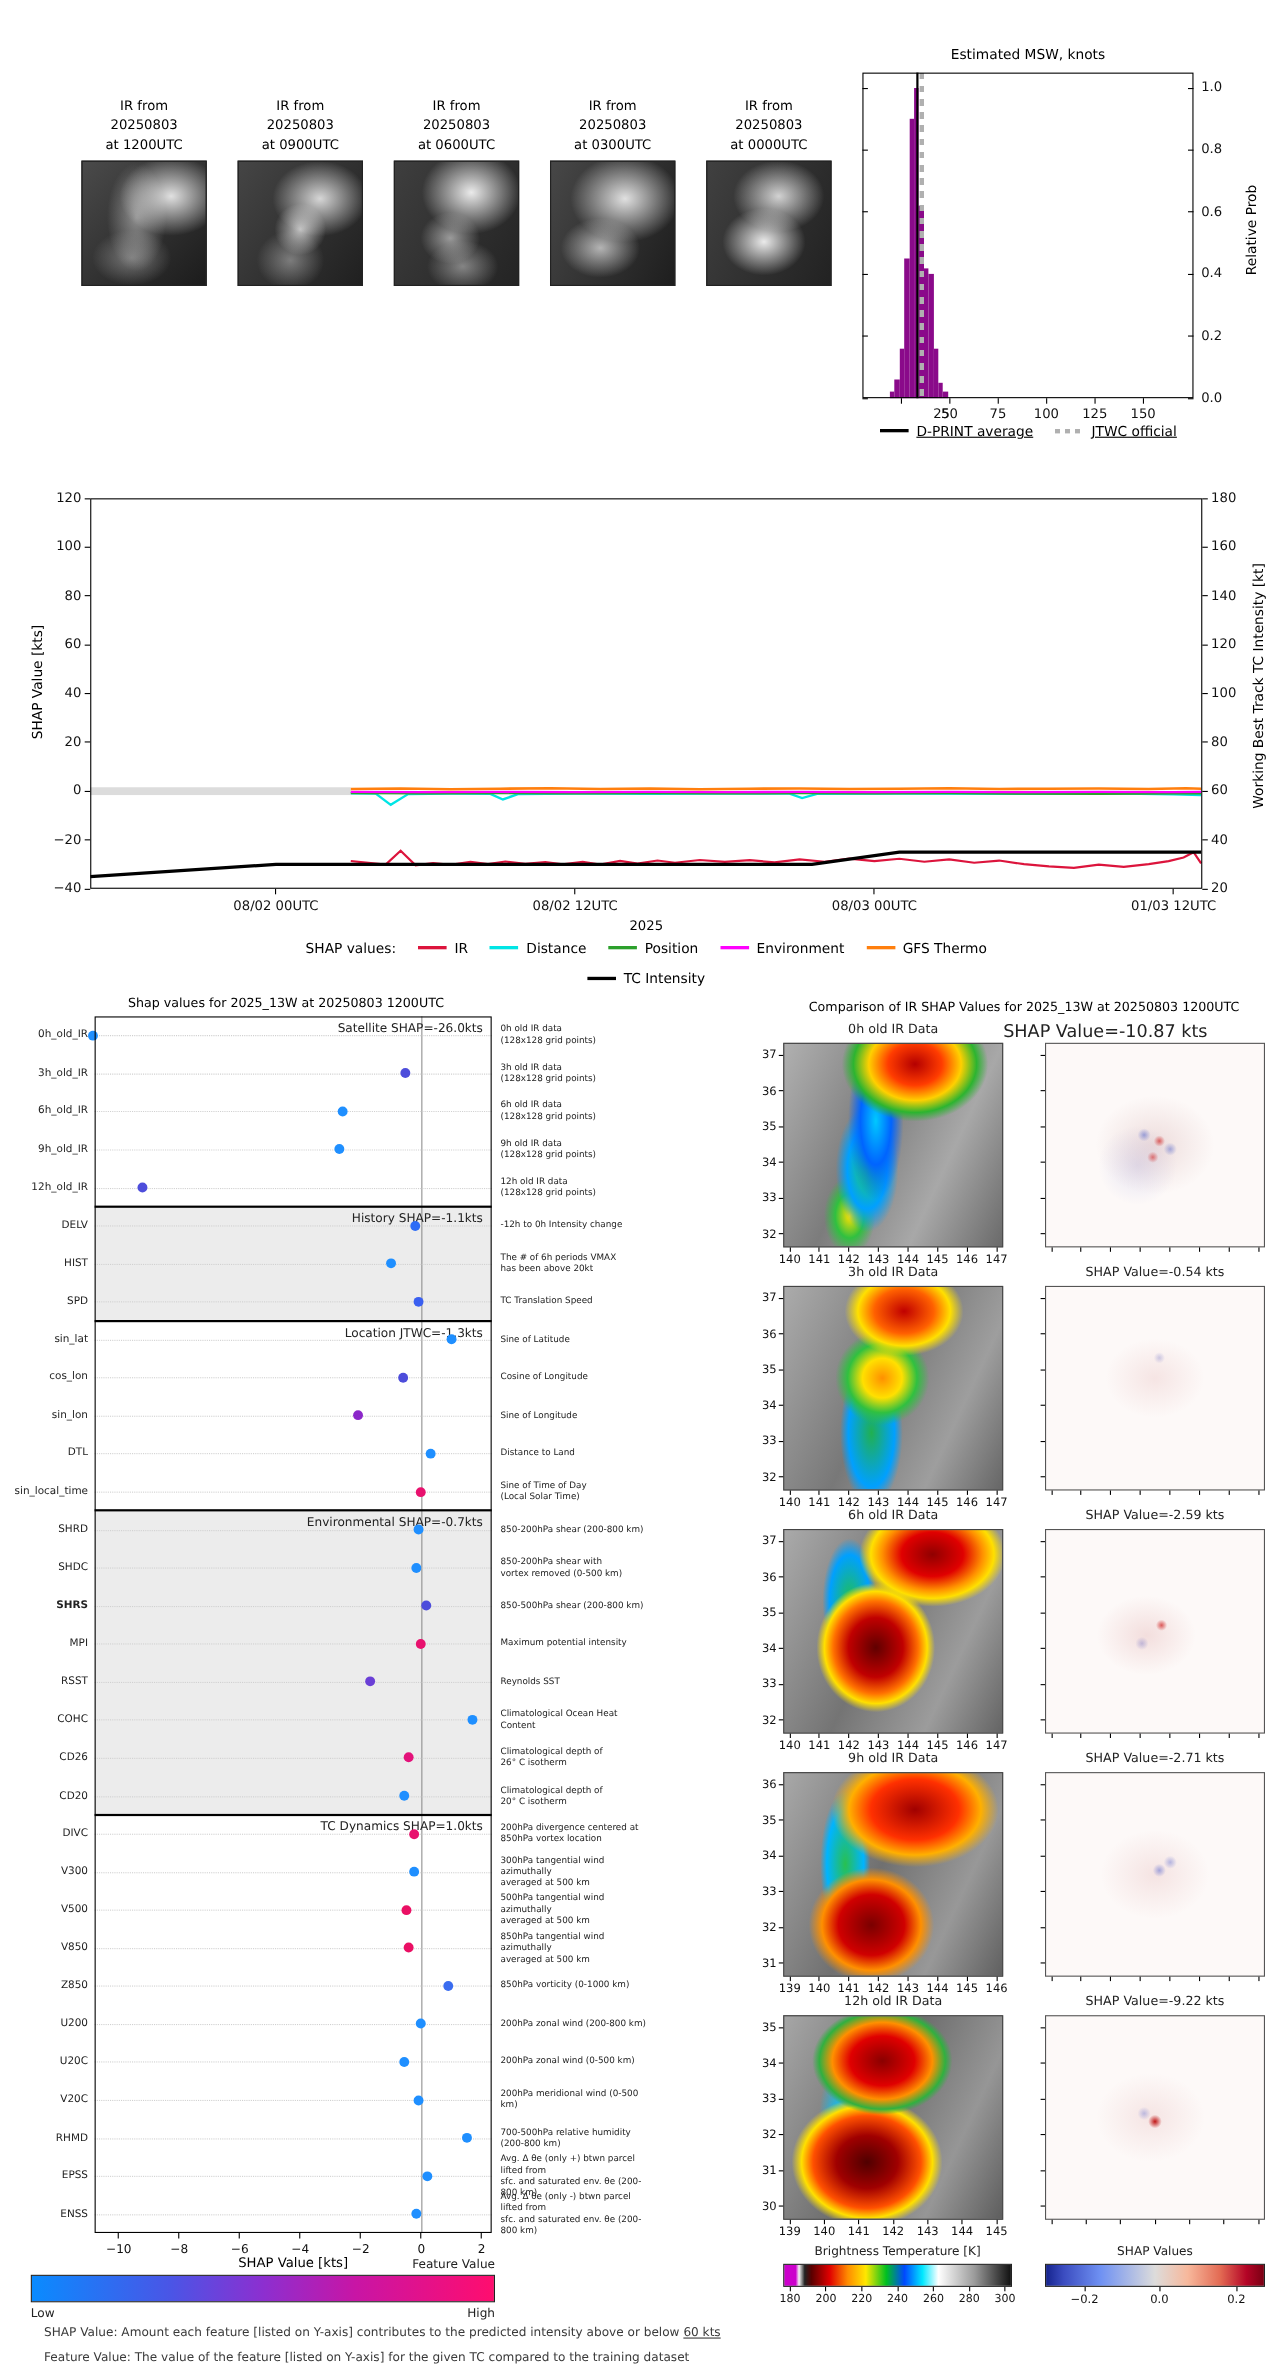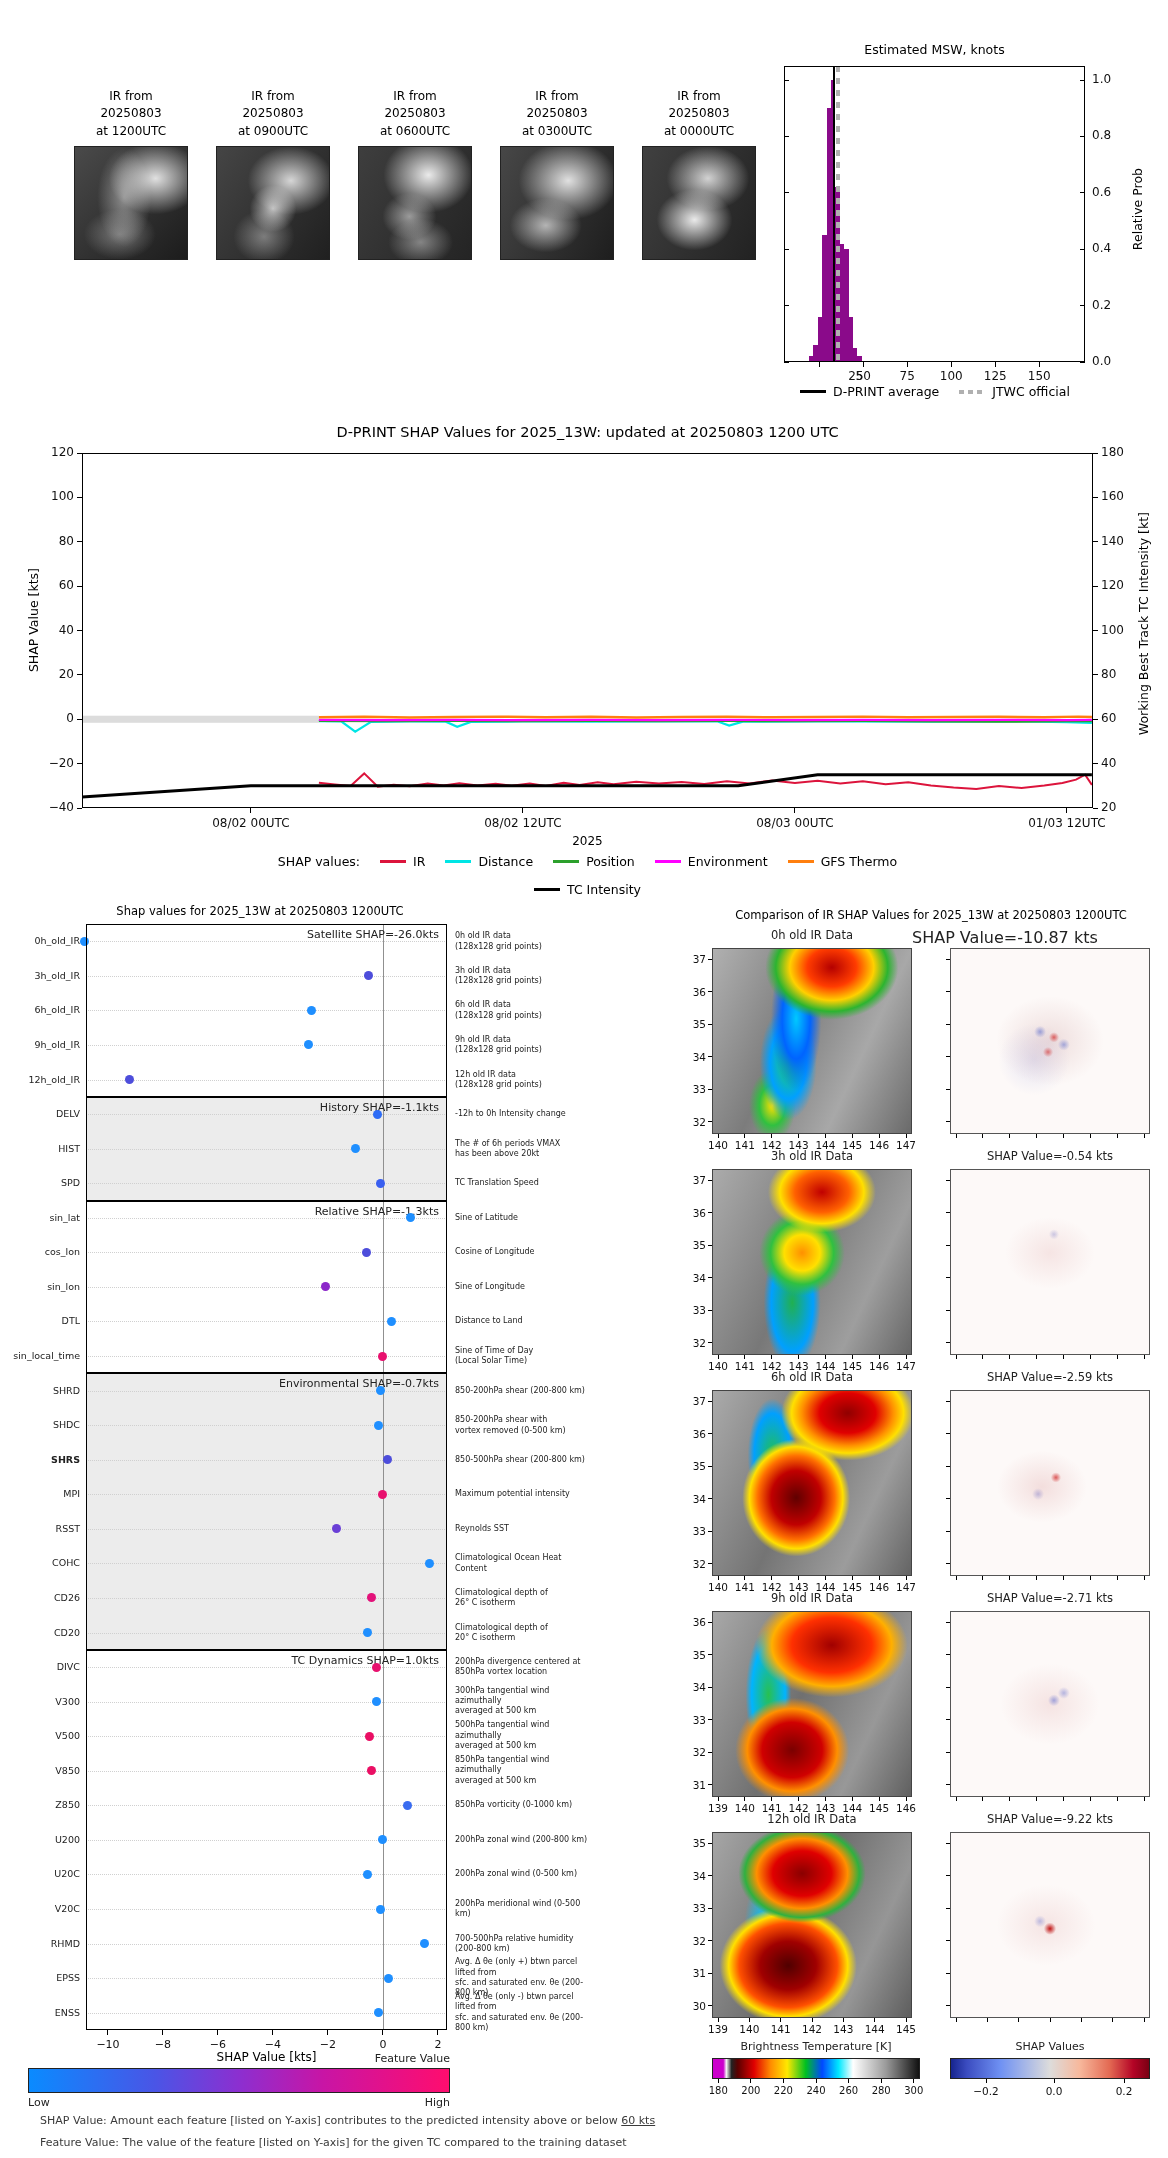--- a/index.html
+++ b/index.html
@@ -62,21 +62,20 @@
   .maptick{position:absolute;font-size:10.5px;color:#111;}
 </style>
 </head>
 <body>
 
 <div id="canvas">
 
   <div class="t-hist">Estimated MSW, knots</div>
   <div class="vlab" style="left:1130px;top:168px;font-size:12.5px">Relative Prob</div>
 
-  <div class="t-ts">D-PRINT SHAP Values for 2025_13W: updated at 20250803 1200 UTC</div>
   <div class="vlab" style="left:26px;top:568px">SHAP Value [kts]</div>
   <div class="vlab" style="left:1136px;top:512px">Working Best Track TC Intensity [kt]</div>
   <div class="xlab" style="left:82px;top:834px;width:1011px">2025</div>
 
   <div class="t-dp">Shap values for 2025_13W at 20250803 1200UTC</div>
   <div class="xlab" style="left:86px;top:2050px;width:361px">SHAP Value [kts]</div>
   <div class="smallcap" style="left:200px;top:2052px;width:250px;text-align:right">Feature Value</div>
   <div class="cbar cb-feature" style="left:28px;top:2068px;width:422px;height:25px"></div>
   <div class="smallcap" style="left:28px;top:2096px">Low</div>
   <div class="smallcap" style="left:350px;top:2096px;width:100px;text-align:right">High</div>
@@ -146,21 +145,21 @@
     <div class="tmark" style="left: 784px; top: 192.357px; width: 5px; height: 1px;"></div>
     <div class="tmark" style="left: 1080px; top: 192.357px; width: 5px; height: 1px;"></div>
     <div class="tick" style="left: 1092px; top: 184.857px; width: 34px;">0.6</div>
     <div class="tmark" style="left: 784px; top: 135.976px; width: 5px; height: 1px;"></div>
     <div class="tmark" style="left: 1080px; top: 135.976px; width: 5px; height: 1px;"></div>
     <div class="tick" style="left: 1092px; top: 128.476px; width: 34px;">0.8</div>
     <div class="tmark" style="left: 784px; top: 79.5952px; width: 5px; height: 1px;"></div>
     <div class="tmark" style="left: 1080px; top: 79.5952px; width: 5px; height: 1px;"></div>
     <div class="tick" style="left: 1092px; top: 72.0952px; width: 34px;">1.0</div>
     <div class="pbox" style="left: 784px; top: 66px; width: 301px; height: 296px;"></div>
-    <div class="legend-row" style="left: 735px; top: 384px; width: 400px;">
+    <div class="legend-row" style="left: 735px; top: 384px; width: 400px; text-decoration: underline;">
       <div class="leg-item">
         <div class="leg-line" style="background: rgb(0, 0, 0);"></div>
         <span>D-PRINT average</span>
       </div>
       <div class="leg-item">
         <div class="leg-dash"></div>
         <span>JTWC official</span>
       </div>
     </div>
     <div class="abs" style="left: 82px; top: 453px; width: 1011px; height: 355px;"><svg width="1011" height="355" viewBox="0 0 1011 355">
@@ -284,21 +283,21 @@
     <div class="dp-grid" style="left: 86px; top: 1148.66px; width: 361px;"></div>
     <div class="dp-rowlabel" style="left: 0px; top: 1142.66px; width: 80px;">HIST</div>
     <div class="dp-desc" style="left: 455px; top: 1148.66px; width: 136px;">The # of 6h periods VMAX
 has been above 20kt</div>
     <div class="dp-dot" style="left: 350.944px; top: 1144.16px; background: rgb(31, 143, 255);"></div>
     <div class="dp-grid" style="left: 86px; top: 1183.22px; width: 361px;"></div>
     <div class="dp-rowlabel" style="left: 0px; top: 1177.22px; width: 80px;">SPD</div>
     <div class="dp-desc" style="left: 455px; top: 1183.22px; width: 136px;">TC Translation Speed</div>
     <div class="dp-dot" style="left: 375.689px; top: 1178.72px; background: rgb(58, 95, 240);"></div>
     <div class="sec-line" style="left: 86px; top: 1199.5px; width: 361px;"></div>
-    <div class="sec-label" style="left: 86px; top: 1204.5px; width: 353px;">Relative SHAP=-1.3kts</div>
+    <div class="sec-label" style="left: 86px; top: 1204.5px; width: 353px;">Location JTWC=-1.3kts</div>
     <div class="dp-grid" style="left: 86px; top: 1217.78px; width: 361px;"></div>
     <div class="dp-rowlabel" style="left: 0px; top: 1211.78px; width: 80px;">sin_lat</div>
     <div class="dp-desc" style="left: 455px; top: 1217.78px; width: 136px;">Sine of Latitude</div>
     <div class="dp-dot" style="left: 405.933px; top: 1213.28px; background: rgb(31, 143, 255);"></div>
     <div class="dp-grid" style="left: 86px; top: 1252.34px; width: 361px;"></div>
     <div class="dp-rowlabel" style="left: 0px; top: 1246.34px; width: 80px;">cos_lon</div>
     <div class="dp-desc" style="left: 455px; top: 1252.34px; width: 136px;">Cosine of Longitude</div>
     <div class="dp-dot" style="left: 361.942px; top: 1247.84px; background: rgb(77, 77, 219);"></div>
     <div class="dp-grid" style="left: 86px; top: 1286.91px; width: 361px;"></div>
     <div class="dp-rowlabel" style="left: 0px; top: 1280.91px; width: 80px;">sin_lon</div>

